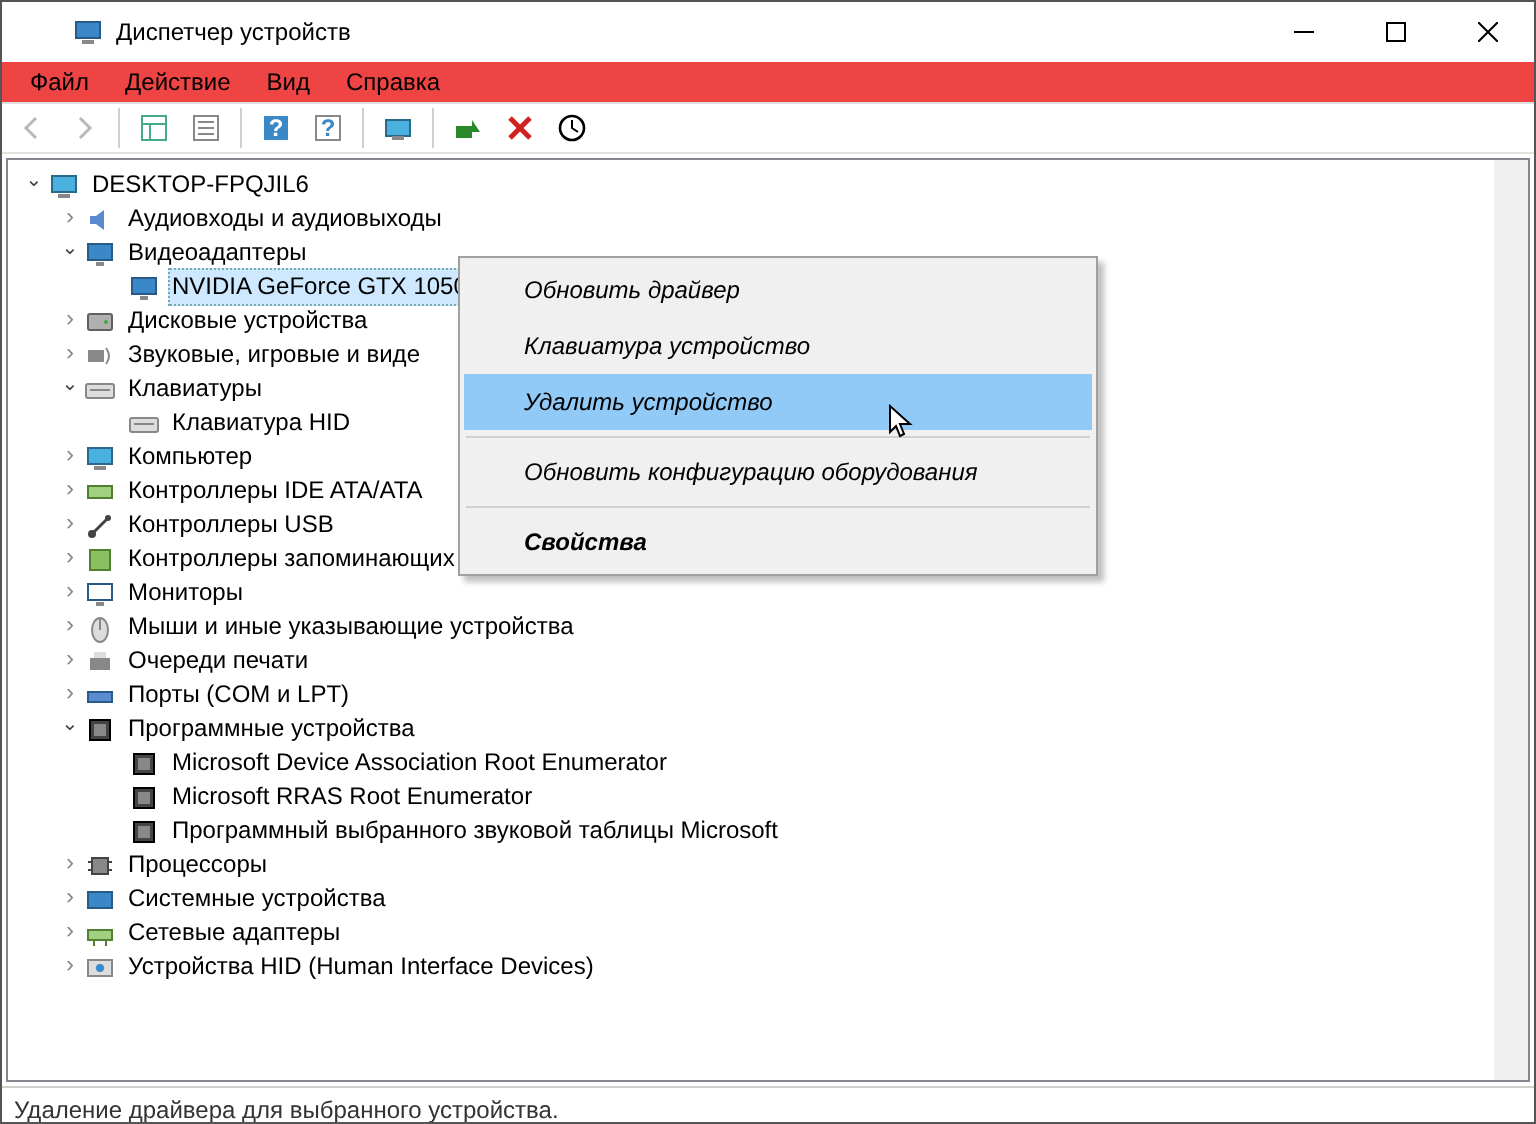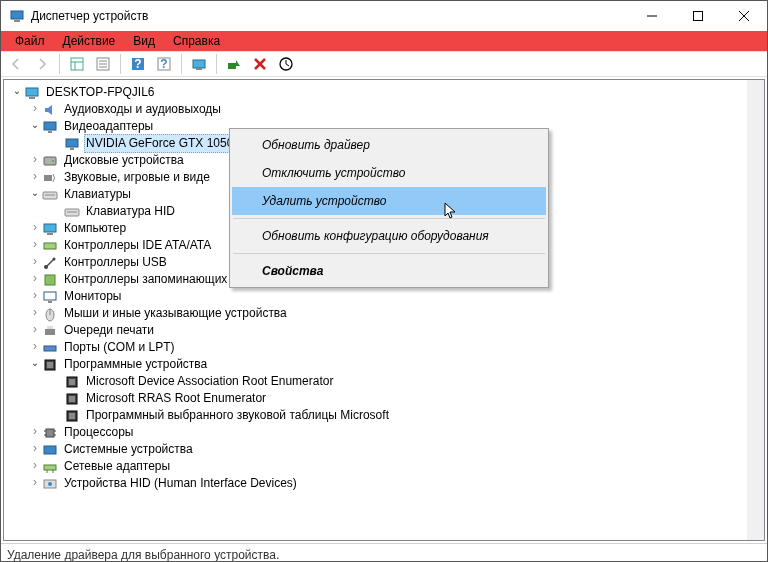--- a/index.html
+++ b/index.html
@@ -1,17 +1,17 @@
 <!DOCTYPE html>
 <html><head>
 <meta charset="utf-8">
 <style>
 * { box-sizing: border-box; margin: 0; padding: 0; font-family: "Segoe UI", Tahoma, sans-serif; font-size: 12px; }
 body { background: #fff; width: 768px; height: 562px; overflow: hidden; border: 1px solid #555; }
-.titlebar { height: 30px; display: flex; align-items: center; padding: 0 0 0 8px; background: #fff; }
+.titlebar { height: 30px; display: flex; align-items: center; padding: 0 0 0 8px; background: #fff; margin-left: 27px; }
 .titlebar .icon { width: 16px; height: 16px; margin-right: 6px; }
 .titlebar .title { flex: 1; font-size: 12px; }
 .winbtns { display: flex; height: 30px; }
 .winbtn { width: 46px; height: 30px; display: flex; align-items: center; justify-content: center; }
 .winbtn svg { width: 10px; height: 10px; }
 .menubar { height: 20px; display: flex; align-items: center; padding: 0 6px; background: #ef4444; gap: 2px;}
 .menubar span { padding: 2px 8px; }
 .toolbar { height: 26px; display: flex; align-items: center; padding: 2px 4px; border-top: 1px solid #e0e0e0; border-bottom: 1px solid #e0e0e0; gap: 4px; }
 .tbtn { width: 22px; height: 22px; display: flex; align-items: center; justify-content: center; border: 1px solid transparent; }
 .tbtn svg, .tbtn .glyph { width: 16px; height: 16px; }
@@ -381,21 +381,21 @@
             <rect x="2" y="4" width="12" height="8" fill="#ddd" stroke="#888"></rect>
             <circle cx="8" cy="8" r="2" fill="#3a88c8"></circle>
           </svg>
         </span>
         <span class="label">Устройства HID (Human Interface Devices)</span>
       </div>
     </div>
 
   <div class="ctxmenu" style="left:225px; top:48px;font-style:italic;">
     <div class="mitem">Обновить драйвер</div>
-    <div class="mitem">Отключить устройство</div>
+    <div class="mitem">Клавиатура устройство</div>
     <div class="mitem hl">Удалить устройство</div>
     <div class="msep"></div>
     <div class="mitem">Обновить конфигурацию оборудования</div>
     <div class="msep"></div>
     <div class="mitem"><b>Свойства</b></div>
   </div>
   <div class="cursor" style="left:440px; top:122px;">
     <svg viewBox="0 0 14 20">
         <path d="M1 1 L1 14 L4 11 L6 16 L8 15 L6 10 L11 10 Z" fill="#fff" stroke="#000"></path>
       </svg>

